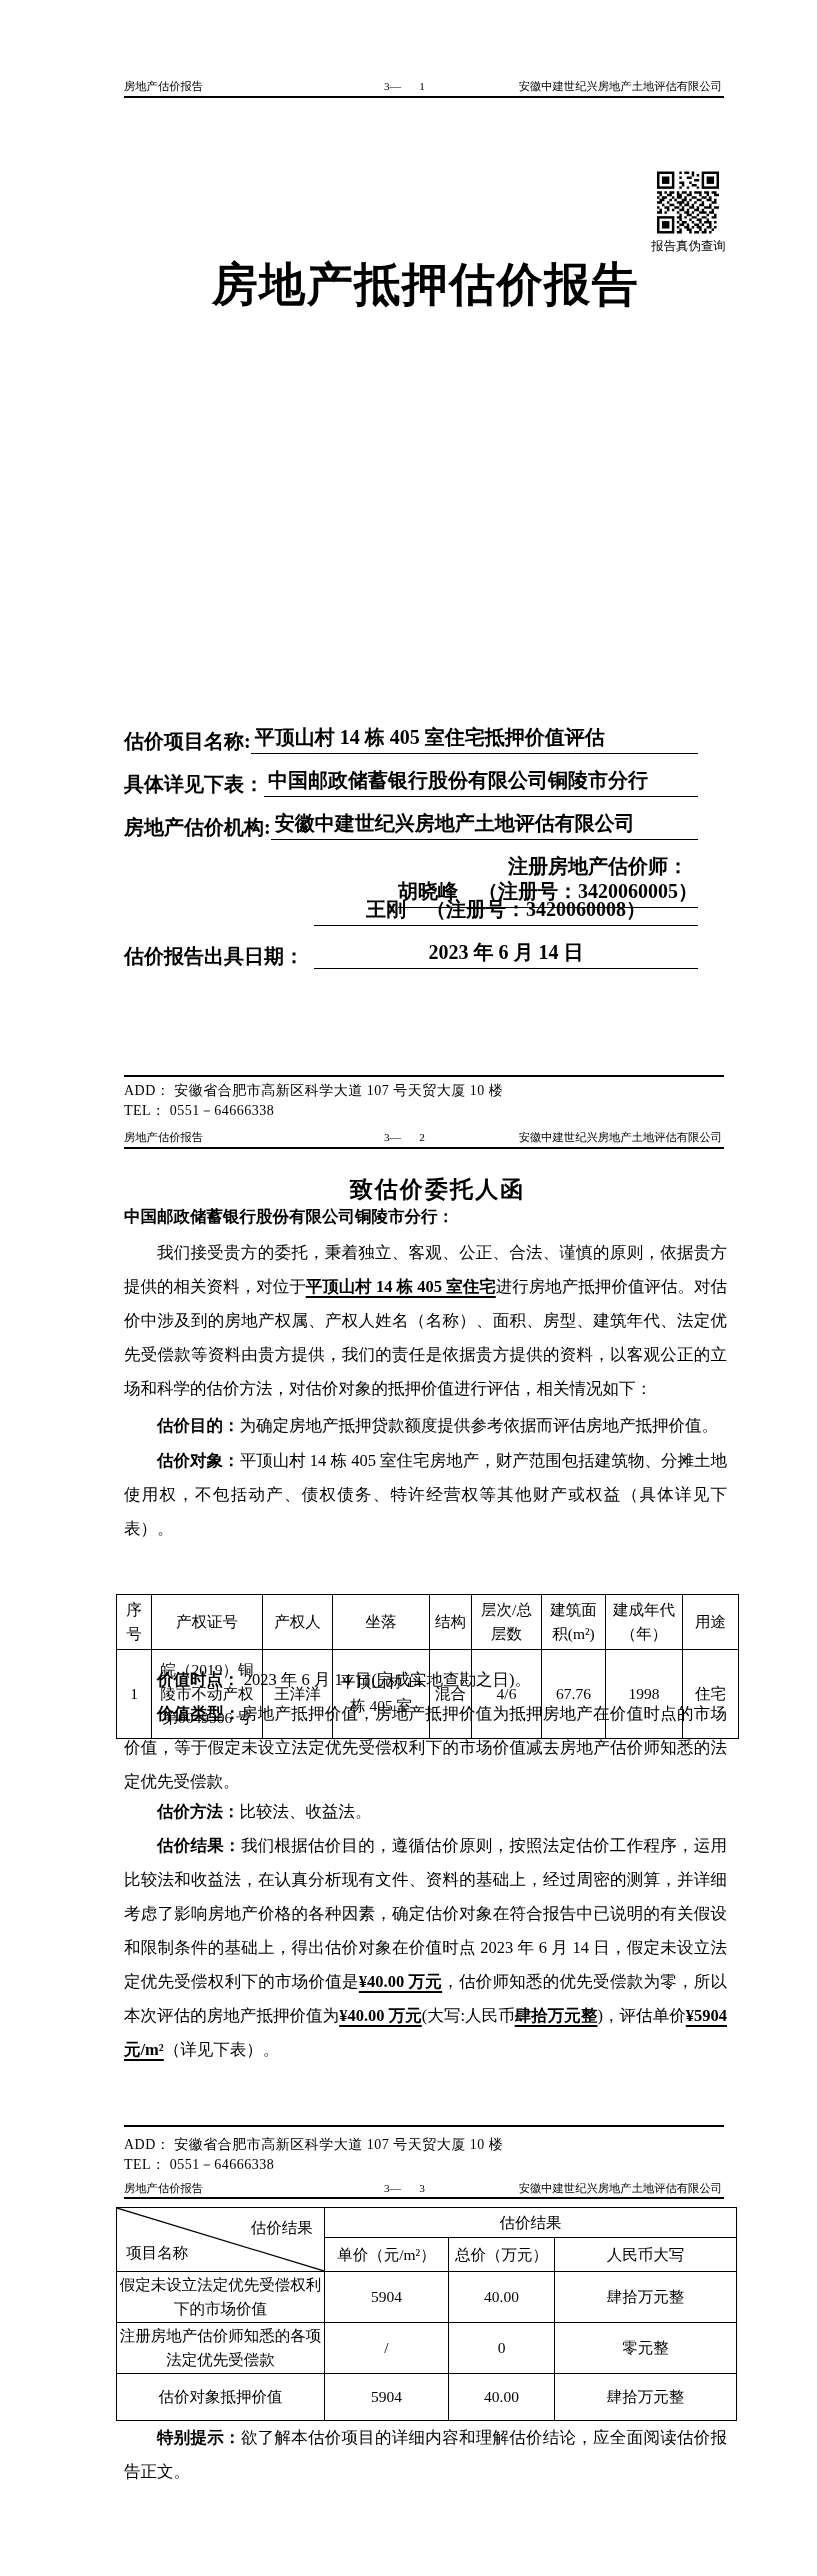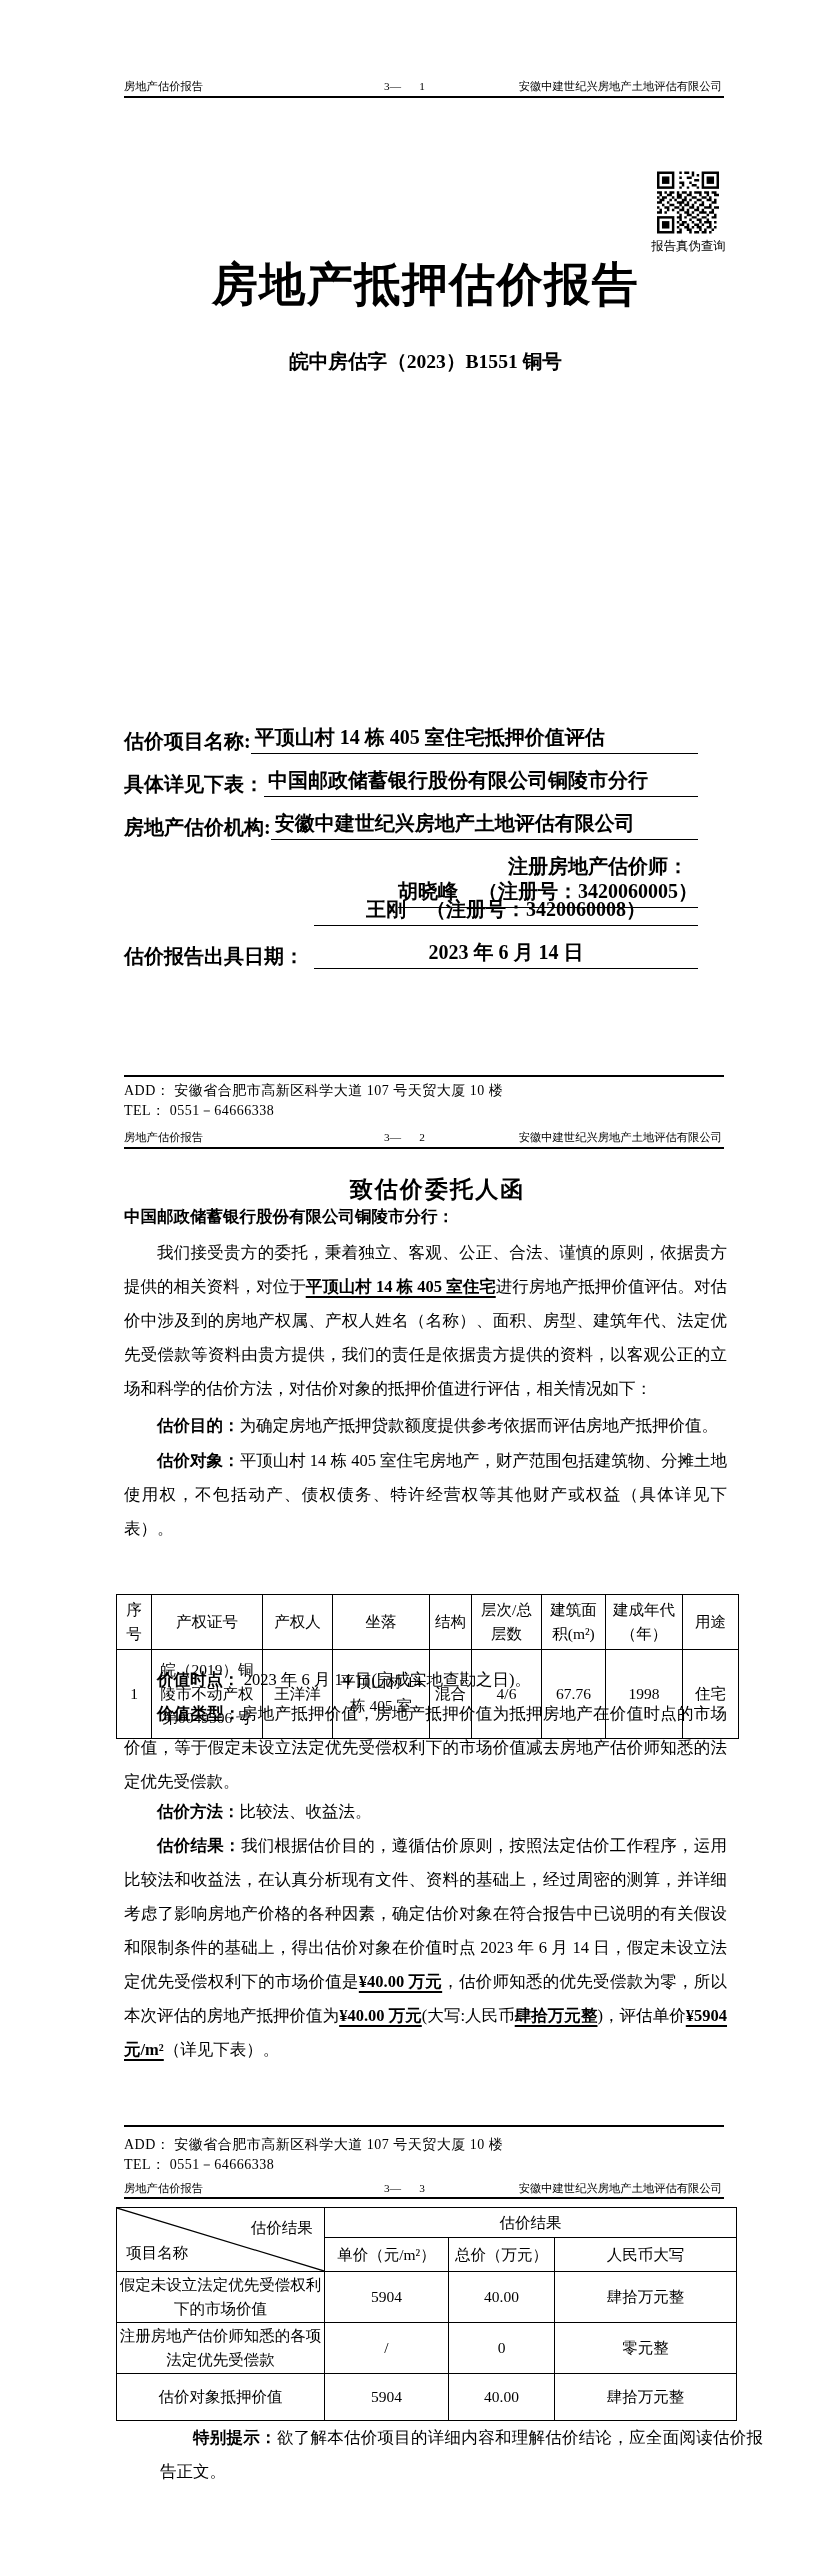--- a/index.html
+++ b/index.html
@@ -64,21 +64,20 @@
         <rect x="20" y="2" width="3" height="3"></rect>
       <rect x="0" y="18" width="7" height="7"></rect>
         <rect x="1" y="19" width="5" height="5" fill="#fff"></rect>
         <rect x="2" y="20" width="3" height="3"></rect>
       <path d="M9 0h1v1H9zM11 0h2v1h-2zM14 0h1v2h-1zM16 1h1v1h-1zM9 2h1v1H9zM12 2h2v1h-2zM15 3h2v1h-2zM9 4h2v1H9zM13 4h1v1h-1zM10 5h1v1h-1zM14 5h2v1h-2zM9 6h1v1H9zM12 6h1v1h-1zM16 6h1v1h-1zM0 8h2v1H0zM3 8h1v1H3zM5 8h2v1H5zM8 8h1v2H8zM10 8h2v1h-2zM13 8h1v1h-1zM15 8h3v1h-3zM19 8h2v1h-2zM22 8h2v1h-2zM1 9h1v1H1zM4 9h2v1H4zM9 9h1v1H9zM12 9h2v1h-2zM17 9h1v1h-1zM20 9h1v1h-1zM23 9h2v1h-2zM0 10h1v1H0zM2 10h2v1H2zM6 10h1v1H6zM8 10h2v1H8zM11 10h1v1h-1zM14 10h2v1h-2zM18 10h2v1h-2zM21 10h1v1h-1zM1 11h2v1H1zM5 11h1v1H5zM7 11h1v1H7zM10 11h2v1h-2zM13 11h1v1h-1zM16 11h2v1h-2zM20 11h2v1h-2zM23 11h1v1h-1zM0 12h2v1H0zM4 12h1v1H4zM8 12h3v1H8zM12 12h1v1h-1zM15 12h1v1h-1zM18 12h1v1h-1zM22 12h2v1h-2zM2 13h1v1H2zM5 13h2v1H5zM9 13h1v1H9zM11 13h2v1h-2zM14 13h1v1h-1zM17 13h2v1h-2zM21 13h1v1h-1zM0 14h1v1H0zM3 14h2v1H3zM7 14h2v1H7zM10 14h1v1h-1zM13 14h2v1h-2zM16 14h1v1h-1zM19 14h3v1h-3zM23 14h2v1h-2zM1 15h1v1H1zM4 15h1v1H4zM6 15h1v1H6zM9 15h2v1H9zM12 15h1v1h-1zM15 15h2v1h-2zM18 15h1v1h-1zM22 15h1v1h-1zM0 16h2v1H0zM3 16h1v1H3zM8 16h1v1H8zM11 16h2v1h-2zM14 16h1v1h-1zM17 16h3v1h-3zM21 16h2v1h-2zM9 17h1v1H9zM12 17h2v1h-2zM16 17h1v1h-1zM20 17h1v1h-1zM23 17h1v1h-1zM8 18h2v1H8zM11 18h1v1h-1zM14 18h2v1h-2zM18 18h2v1h-2zM22 18h2v1h-2zM9 19h1v1H9zM13 19h1v1h-1zM16 19h2v1h-2zM20 19h1v1h-1zM8 20h1v1H8zM10 20h2v1h-2zM14 20h1v1h-1zM17 20h1v1h-1zM19 20h3v1h-3zM23 20h1v1h-1zM9 21h2v1H9zM12 21h1v1h-1zM15 21h2v1h-2zM18 21h1v1h-1zM21 21h1v1h-1zM8 22h1v1H8zM11 22h2v1h-2zM14 22h1v1h-1zM16 22h2v1h-2zM20 22h2v1h-2zM23 22h1v1h-1zM9 23h1v1H9zM12 23h2v1h-2zM17 23h1v1h-1zM19 23h1v1h-1zM22 23h1v1h-1zM8 24h2v1H8zM13 24h1v1h-1zM15 24h2v1h-2zM18 24h2v1h-2zM21 24h1v1h-1z"></path>
     </g>
   </svg>
   <div class="qr-caption" style="top:238px;">报告真伪查询</div>
 
   <h1 class="doc-title" style="top:258px;">房地产抵押估价报告</h1>
-  <div class="doc-subtitle" style="top:348px;">皖中房估字（2023）B1551 铜号</div>
 
   <div class="field" style="top:725px;justify-content:center;">
     <span class="flabel">估价项目名称:</span>
     <span class="fvalue">平顶山村 14 栋 405 室住宅抵押价值评估</span>
   </div>
   <div class="field" style="top:768px;">
     <span class="flabel">具体详见下表：</span>
     <span class="fvalue">中国邮政储蓄银行股份有限公司铜陵市分行</span>
   </div>
   <div class="field" style="top:811px;">
@@ -207,16 +206,16 @@
     </tr>
     <tr style="height:47px;padding-left:21px;">
       <td>估价对象抵押价值</td>
       <td>5904</td>
       <td>40.00</td>
       <td>肆拾万元整</td>
     </tr>
   </tbody>
     </table>
 
-  <p class="body-text indent" style="top:2421px;margin-left:36px;"><span class="b ">特别提示：</span><span class="">欲了解本估价项目的详细内容和理解估价结论，应全面阅读估价报告正文。</span></p>
+  <p class="body-text indent" style="top:2421px;"><span class="b ">特别提示：</span><span class="">欲了解本估价项目的详细内容和理解估价结论，应全面阅读估价报告正文。</span></p>
 
 </div>
 
 
 </body></html>

